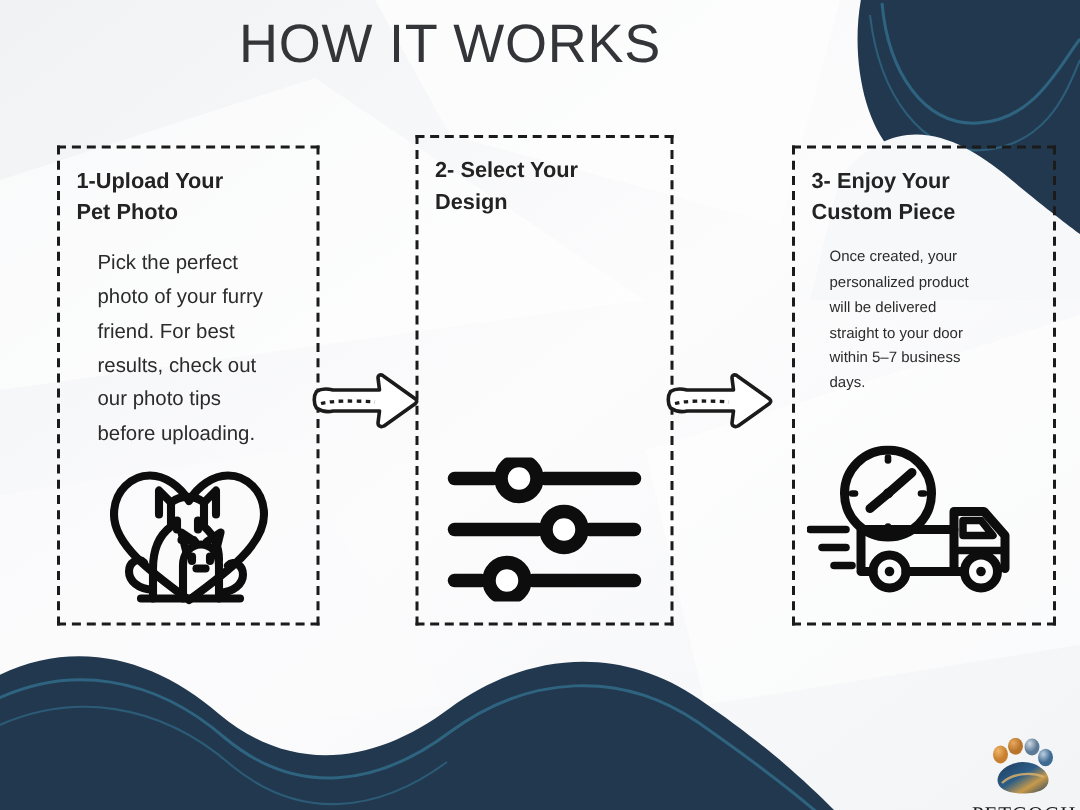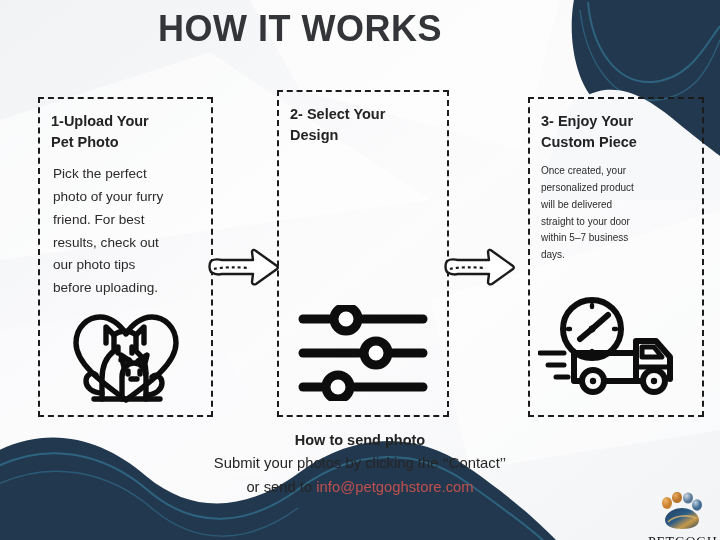--- a/index.html
+++ b/index.html
@@ -28,21 +28,21 @@
     pointer-events: none;
   }
   
   .title {
     position: absolute;
     left: 0;
     top: 8px;
     width: 600px;
     text-align: center;
     font-size: 36px;
-    font-weight: bold;
+    font-weight: normal;
     letter-spacing: 0.5px;
     color: #333538;
   }
   
   .card {
     position: absolute;
     border: 2px dashed #1b1b1b;
     box-sizing: border-box;
     background: transparent;
   }
@@ -58,21 +58,21 @@
     font-weight: bold;
     line-height: 1.42;
     color: #232323;
     margin: 0 0 11px 0;
     white-space: pre-line;
   }
   .card-body {
     font-size: 13.6px;
     line-height: 1.68;
     color: #2b2b2b;
-    margin: 0;
+    margin: 12px;
     white-space: pre-line;
   }
   #card-1 .card-body { padding-left: 2px; }
   #card-2 .card-body { padding-left: 0px; }
   #card-3 .card-body { padding-left: 0px; font-size: 10px; }
 
   .card-icon {
     position: absolute;
     left: 0;
     bottom: 4px;
@@ -295,27 +295,20 @@
   <svg class="arrow" id="arrow-1" viewBox="0 0 72 40">
     <path d="M3,14 C6,12 10,12 14,13 L45,13 L44,5 C44,3 46,2 48,4 L69,19 C70,20 70,21 69,22 L48,37 C46,38 44,37 44,35 L45,27 L14,27 C10,28 6,27 3,25 C1,22 1,17 3,14 Z" fill="#ffffff" stroke="#1b1b1b" stroke-width="2.4" stroke-linejoin="round"></path>
     <path d="M6,22 C14,20 28,20 42,21" fill="none" stroke="#1b1b1b" stroke-width="2.2" stroke-dasharray="3 3"></path>
   </svg>
 
   <svg class="arrow" id="arrow-2" viewBox="0 0 72 40">
     <path d="M3,14 C6,12 10,12 14,13 L45,13 L44,5 C44,3 46,2 48,4 L69,19 C70,20 70,21 69,22 L48,37 C46,38 44,37 44,35 L45,27 L14,27 C10,28 6,27 3,25 C1,22 1,17 3,14 Z" fill="#ffffff" stroke="#1b1b1b" stroke-width="2.4" stroke-linejoin="round"></path>
     <path d="M6,22 C14,20 28,20 42,21" fill="none" stroke="#1b1b1b" stroke-width="2.2" stroke-dasharray="3 3"></path>
   </svg>
 
-  <div class="footer">
-    <div class="footer-title">How to send photo</div>
-    <div class="footer-line">Submit your photos by clicking the ‘‘Contact’’</div>
-    <div class="footer-line">
-      <span>or send to </span><span class="footer-email">info@petgoghstore.com</span>
-    </div>
-  </div>
 
   <div class="logo">
     <svg width="46" height="40" viewBox="0 0 46 40">
       <defs>
         <radialGradient id="toe1" cx="35%" cy="30%">
           <stop offset="0%" stop-color="#f0b66a"></stop>
           <stop offset="100%" stop-color="#c87f2e"></stop>
         </radialGradient>
         <radialGradient id="toe2" cx="35%" cy="30%">
           <stop offset="0%" stop-color="#e8a95e"></stop>

